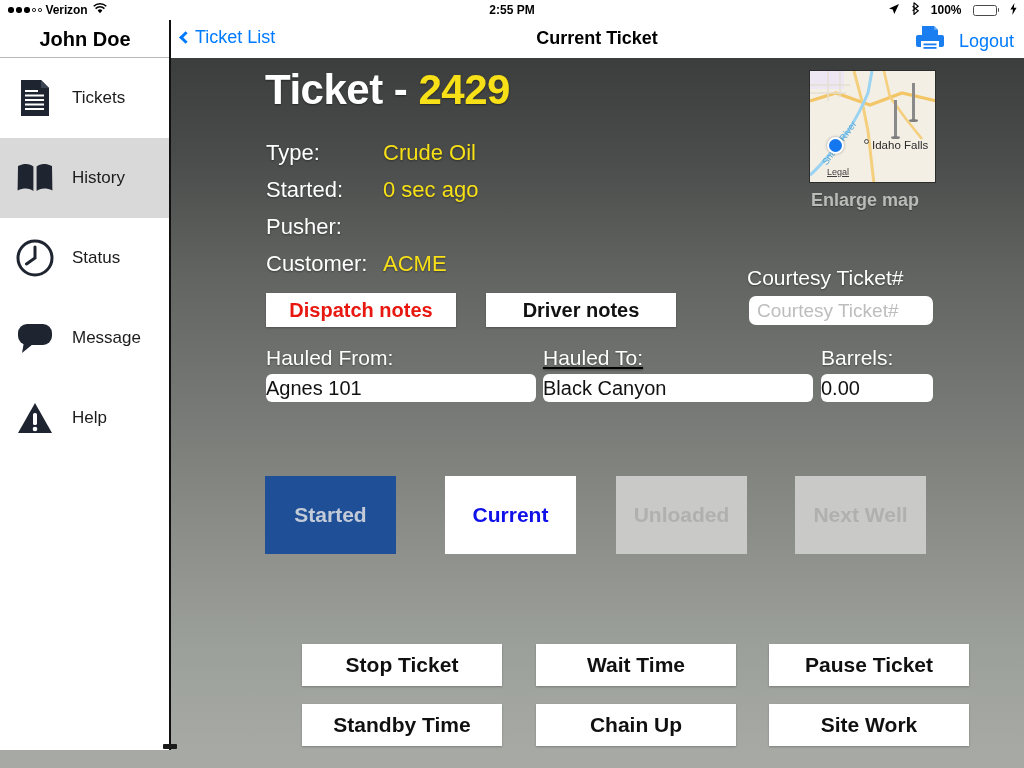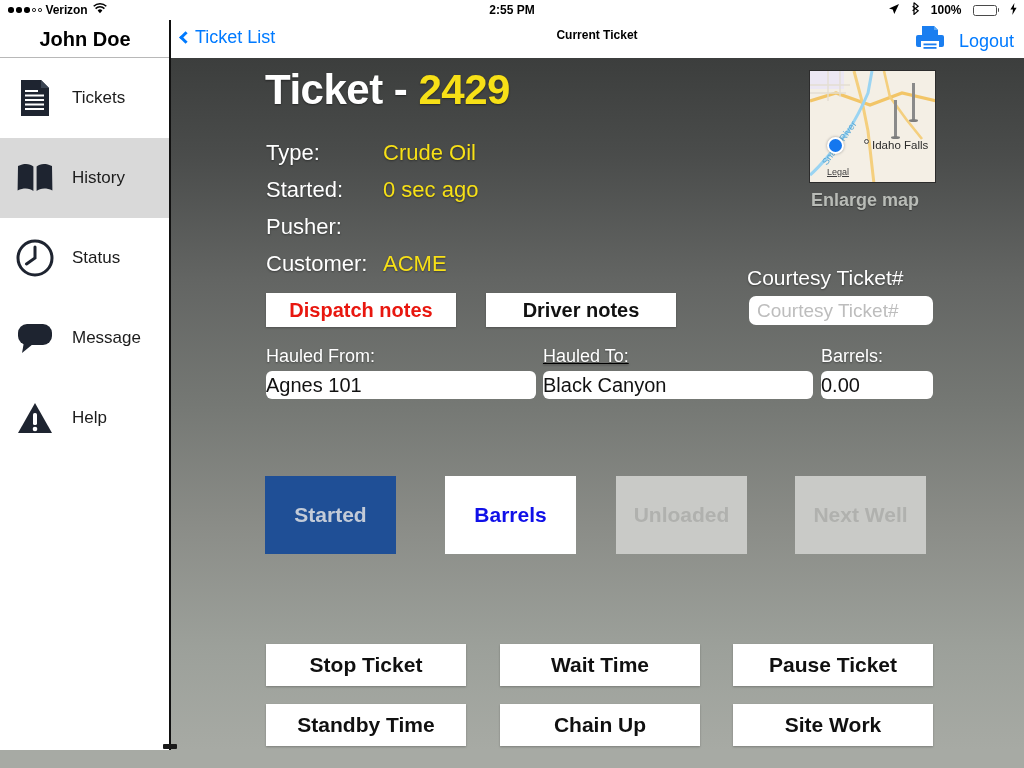--- a/index.html
+++ b/index.html
@@ -83,21 +83,21 @@
     width: 9px; height: 9px;
     border-left: 3px solid #007aff;
     border-bottom: 3px solid #007aff;
     transform: rotate(45deg);
     margin-right: 2px;
   }
   .nav-title {
     position: absolute;
     left: 0; right: 0; top: 8px;
     text-align: center;
-    font-size: 12px;
+    font-size: 18px;
     font-weight: bold;
     color: #000000;
   }
   .nav-right {
     position: absolute;
     right: 10px; top: 4px;
     display: flex; align-items: center; gap: 12px;
   }
   .print-ico { cursor: pointer; }
   .logout-txt {
@@ -340,21 +340,21 @@
   .btn-driver {
     left: 315px; top: 235px;
     width: 190px; height: 34px;
     font-size: 20px;
     color: #111111;
   }
 
   
   .fgroup { position: absolute; }
   .fgroup .flabel {
-    font-size: 18px;
+    font-size: 21px;
     color: #ffffff;
     text-shadow: 0 1px 2px rgba(0,0,0,.4);
     display: block;
     margin-bottom: 4px;
     white-space: nowrap;
   }
   .fgroup input {
     height: 28px;
     background: #ffffff;
     border: none;
@@ -406,20 +406,21 @@
     position: absolute;
     width: 200px; height: 42px;
     background: #ffffff;
     border: none;
     font-family: "Liberation Sans", sans-serif;
     font-size: 21px;
     font-weight: bold;
     color: #101010;
     cursor: pointer;
     box-shadow: 0 1px 2px rgba(0,0,0,.25);
+    margin-left: 36px;
   }
   .ab-r1 { top: 586px; }
   .ab-r2 { top: 646px; }
   .ab-c1 { left: 95px; }
   .ab-c2 { left: 329px; }
   .ab-c3 { left: 562px; }
 </style>
 </head>
 <body>
 
@@ -626,21 +627,21 @@
       <span class="flabel">Hauled To:</span>
       <input type="text" value="Black Canyon" style="">
     </div>
 
     <div class="fgroup fg-brl">
       <span class="flabel">Barrels:</span>
       <input type="text" value="0.00" style="">
     </div>
 
     <button class="sbtn sbtn-started">Started</button>
-    <button class="sbtn sbtn-loaded">Barrels</button>
+    <button class="sbtn sbtn-loaded">Current</button>
     <button class="sbtn sbtn-disabled sbtn-unloaded">Unloaded</button>
     <button class="sbtn sbtn-disabled sbtn-nextwell">Next Well</button>
 
     <button class="abtn ab-r1 ab-c1">Stop Ticket</button>
     <button class="abtn ab-r1 ab-c2">Wait Time</button>
     <button class="abtn ab-r1 ab-c3">Pause Ticket</button>
     <button class="abtn ab-r2 ab-c1">Standby Time</button>
     <button class="abtn ab-r2 ab-c2">Chain Up</button>
     <button class="abtn ab-r2 ab-c3">Site Work</button>
   </div>

